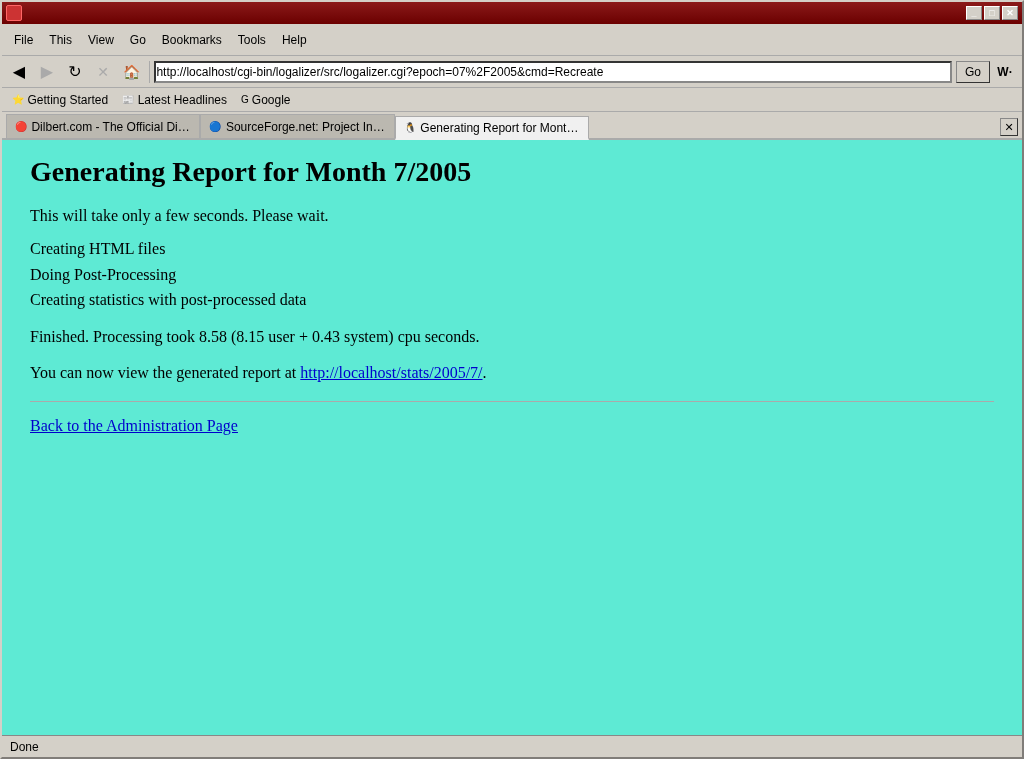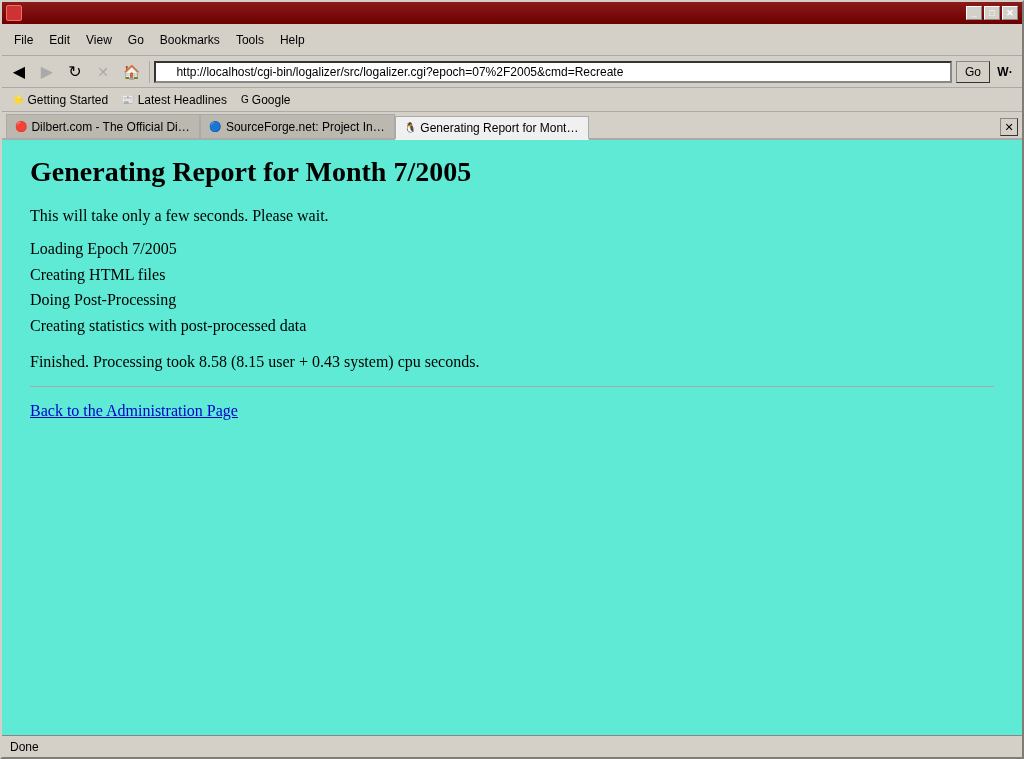--- a/index.html
+++ b/index.html
@@ -86,21 +86,21 @@
       flex: 1;
       align-items: center;
       gap: 4px;
     }
     .address-input {
       flex: 1;
       height: 22px;
       border: 2px inset #888;
       background: white;
       font-size: 12px;
-      padding: 0 20px;
+      padding: 0 0;
     }
     .go-btn {
       height: 22px;
       padding: 0 8px;
       background: #d4d0c8;
       border: 1px outset #888;
       font-size: 12px;
       cursor: pointer;
     }
 
@@ -247,21 +247,21 @@
     </div>
     <div class="window-controls">
       <div class="win-btn">_</div>
       <div class="win-btn">□</div>
       <div class="win-btn">✕</div>
     </div>
   </div>
 
   <div class="menubar">
     <span class="menu-item">File</span>
-    <span class="menu-item">Edit</span>
+    <span class="menu-item">This</span>
     <span class="menu-item">View</span>
     <span class="menu-item">Go</span>
     <span class="menu-item">Bookmarks</span>
     <span class="menu-item">Tools</span>
     <span class="menu-item">Help</span>
   </div>
 
   <div class="toolbar">
     <div class="tb-btn" style="font-size:16px;">◀</div>
     <div class="tb-btn" style="font-size:16px; color:#aaa;">▶</div>
@@ -306,26 +306,28 @@
     </div>
     <div class="tabs-close-all">✕</div>
   </div>
 
   <div class="content-area">
     <div class="page-content">
       <div class="page-title">Generating Report for Month 7/2005</div>
       <div class="page-body">
         <p>This will take only a few seconds. Please wait.</p>
         <div class="status-lines">
-          <div>Loading Epoch 7/2005</div>
           <div>Creating HTML files</div>
           <div>Doing Post-Processing</div>
           <div>Creating statistics with post-processed data</div>
         </div>
         <p class="finished-line">Finished. Processing took 8.58 (8.15 user + 0.43 system) cpu seconds.</p>
+        <p class="view-line">
+          <span>You can now view the generated report at </span><a href="#">http://localhost/stats/2005/7/</a><span>.</span>
+        </p>
         <hr class="hr-line">
         <p>
           <a class="back-link" href="#">Back to the Administration Page</a>
         </p>
       </div>
     </div>
   </div>
 
   <div class="statusbar">
     <span>Done</span>

